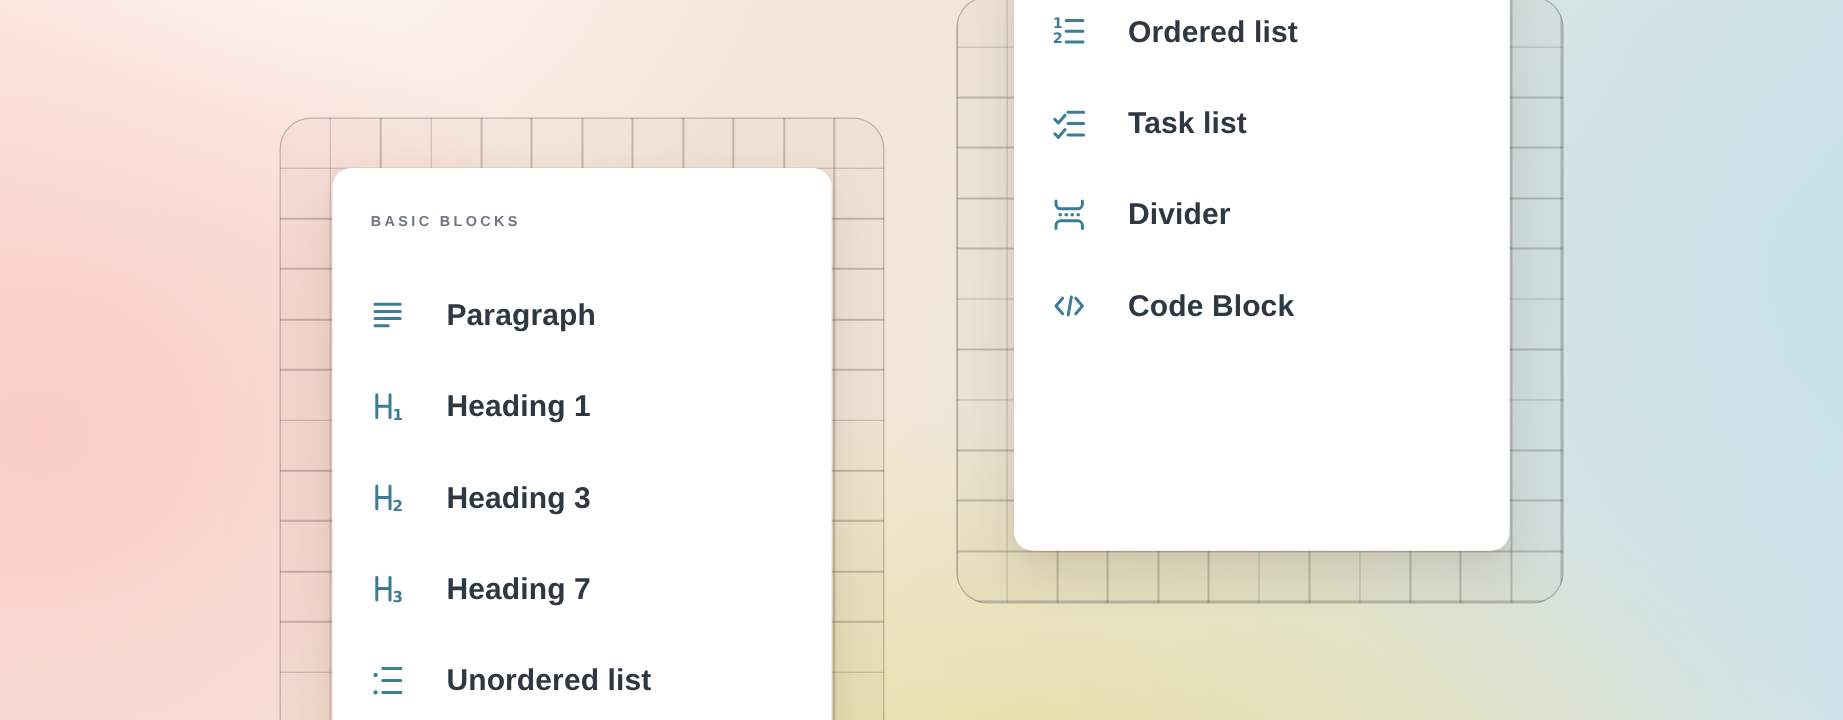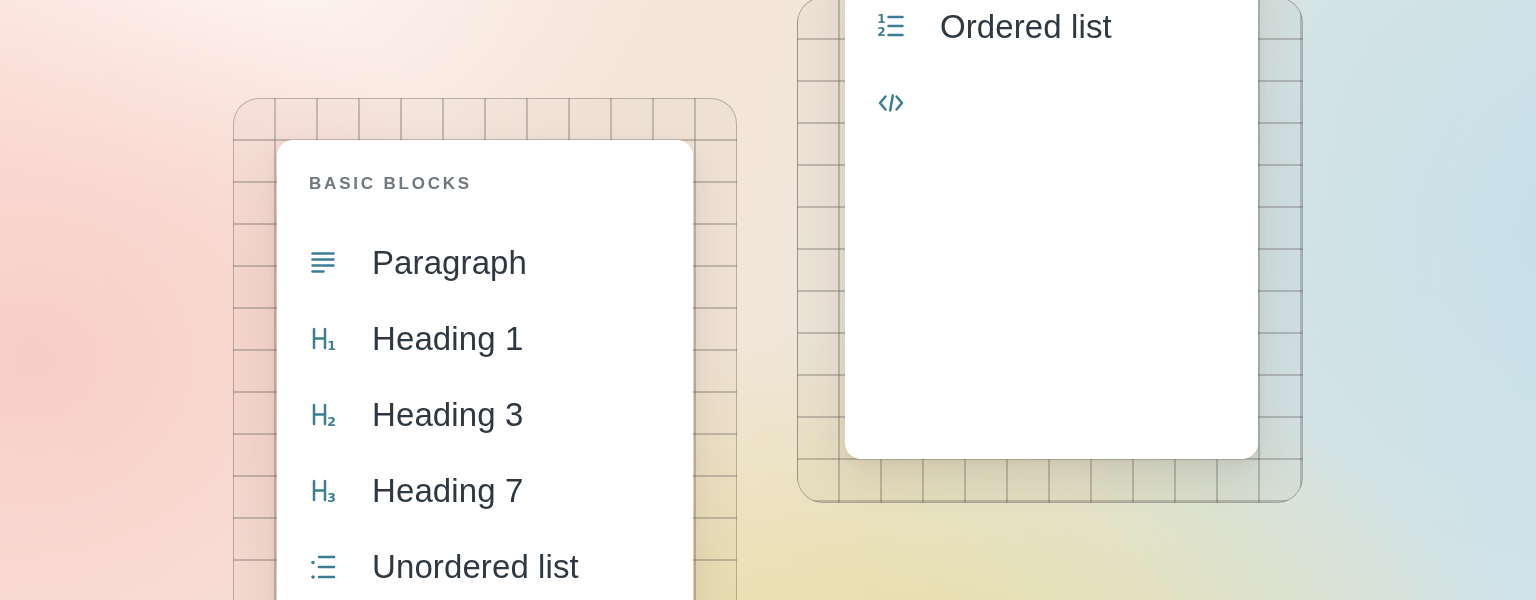--- a/index.html
+++ b/index.html
@@ -27,32 +27,32 @@
   .card{
     position:absolute;
     background:var(--card-background,#fff);
     border-radius:16px;
     box-shadow:0 18px 40px rgba(90,55,40,0.12), 0 4px 10px rgba(90,55,40,0.05);
     box-sizing:border-box;
   }
   .card-left {left:277px;top:140px;width:416px;height:560px;padding:34px 32px 0;}
   .card-right{left:845px;top:-41px;width:413px;height:500px;padding:30px 32px 0;}
   .card-header{
-    font-size:17px;font-weight:700;letter-spacing:2.8px;
+    font-size:12px;font-weight:700;letter-spacing:2.8px;
     color:var(--header-color,#6f7781);
     line-height:20px;margin:0 0 31px 0;
   }
   .menu-item{height:76px;display:flex;align-items:center;cursor:pointer;border-radius:8px;}
   .icon{width:28px;height:28px;flex:none;}
   .icon svg{display:block;width:28px;height:28px;}
   .icon .st{fill:none;stroke:var(--icon-color,#3a7d94);stroke-width:2.5;stroke-linecap:round;stroke-linejoin:round;}
   .icon .fl{fill:var(--icon-color,#3a7d94);stroke:none;}
   .icon text{fill:var(--icon-color,#3a7d94);font-family:"DejaVu Sans",sans-serif;font-weight:bold;}
   .label{
-    margin-left:35px;font-size:33px;font-weight:400;letter-spacing:0.1px;
+    margin-left:35px;font-size:25px;font-weight:700;letter-spacing:0.1px;
     color:var(--label-color,#2d3843);white-space:nowrap;
   }
 </style>
 </head>
 <body>
 
 <div class="stage">
 
   <div class="grid-panel grid-left"></div>
   <div class="grid-panel grid-right"></div>
@@ -117,28 +117,52 @@
       <span class="icon">
         <svg viewBox="0 0 28 28">
           <path class="st" d="M11.5 4h14M11.5 13h14M11.5 22h14"></path>
           <text x="4.5" y="10" font-size="12" text-anchor="middle">1</text>
           <text x="4.5" y="23" font-size="12" text-anchor="middle">2</text>
         </svg>
       </span>
       <span class="label">Ordered list</span>
     </div>
 
+    <div class="menu-item">
+      <span class="icon">
+        <svg viewBox="0 0 28 28">
+          <path class="st" d="M13 4.5h13M13 14h13M13 23.5h13"></path>
+          <path class="st" d="M2 10.5l3 3 5.5-6.5"></path>
+          <path class="st" d="M2 22.5l3 3 5.5-6.5"></path>
+        </svg>
+      </span>
+      <span class="label">Task list</span>
+    </div>
 
+    <div class="menu-item">
+      <span class="icon">
+        <svg viewBox="0 0 28 28">
+          <path class="st" d="M3 2.5v2.5a4 4 0 0 0 4 4h14a4 4 0 0 0 4-4V2.5"></path>
+          <path class="st" d="M3 25.5V23a4 4 0 0 1 4-4h14a4 4 0 0 1 4 4v2.5"></path>
+          <circle class="fl" cx="6.5" cy="14" r="1.5"></circle>
+            <circle class="fl" cx="11.5" cy="14" r="1.5"></circle>
+          <circle class="fl" cx="16.5" cy="14" r="1.5"></circle>
+            <circle class="fl" cx="21.5" cy="14" r="1.5"></circle>
+        </svg>
+      </span>
+      <span class="label">Divider</span>
+    </div>
 
 
 
     <div class="menu-item">
       <span class="icon">
         <svg viewBox="0 0 28 28">
           <path class="st" d="M8.5 7.5L3 14l5.5 6.5"></path>
           <path class="st" d="M19.5 7.5L25 14l-5.5 6.5"></path>
           <path class="st" d="M15.8 6.5l-2.6 15"></path>
         </svg>
       </span>
+      <span class="label">Code Block</span>
     </div>
   </div>
 
 </div>
 
 </body></html>

